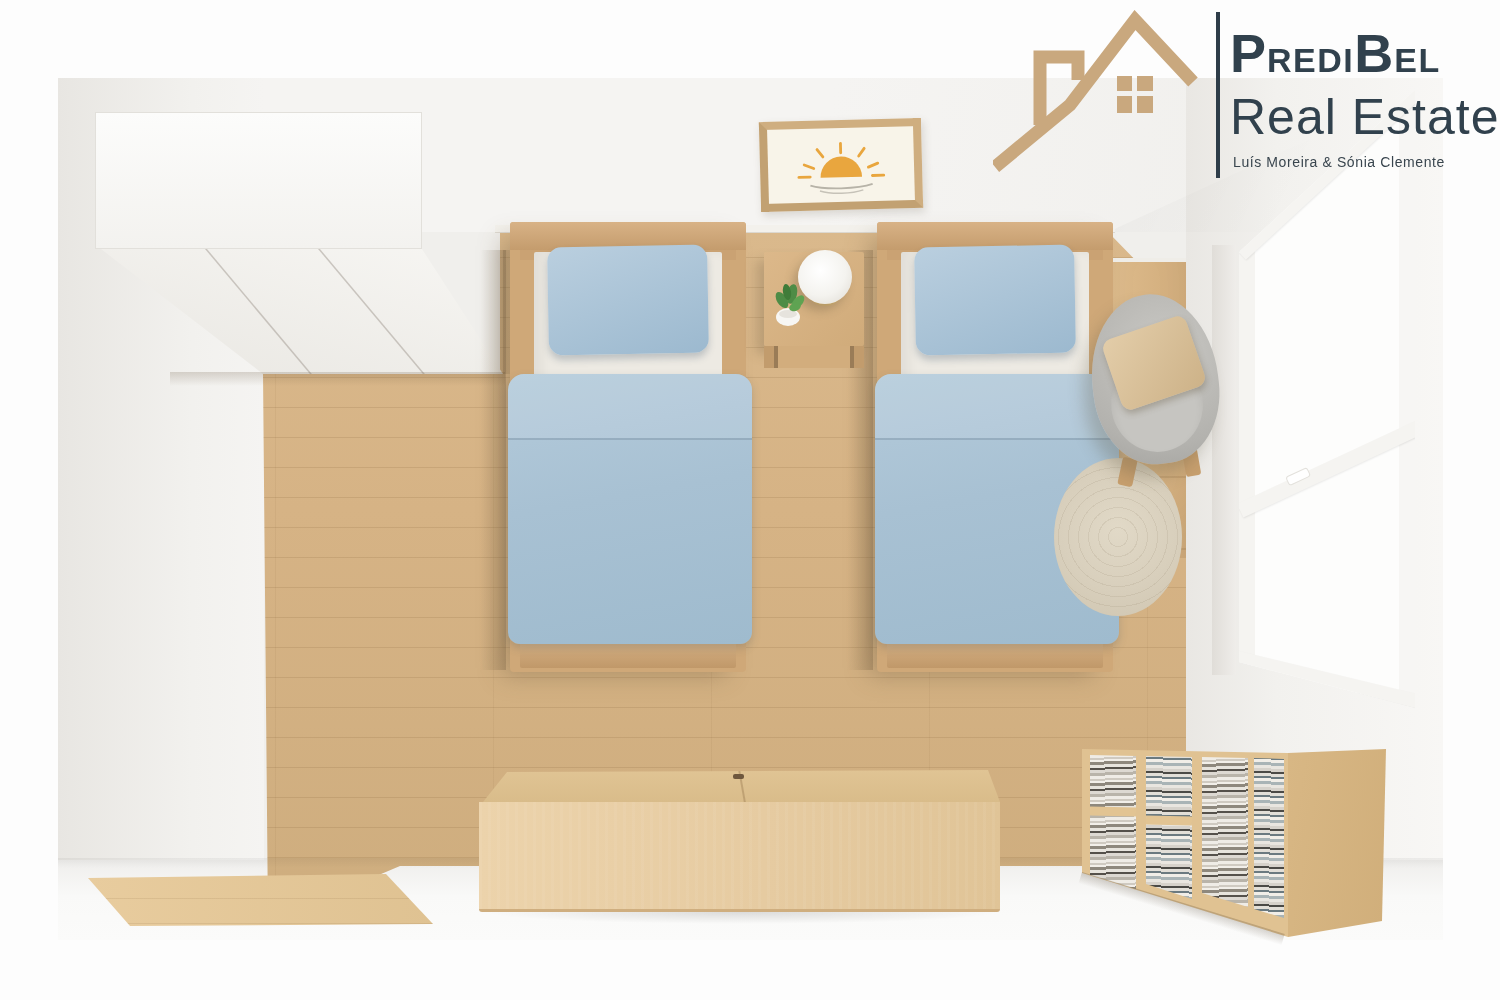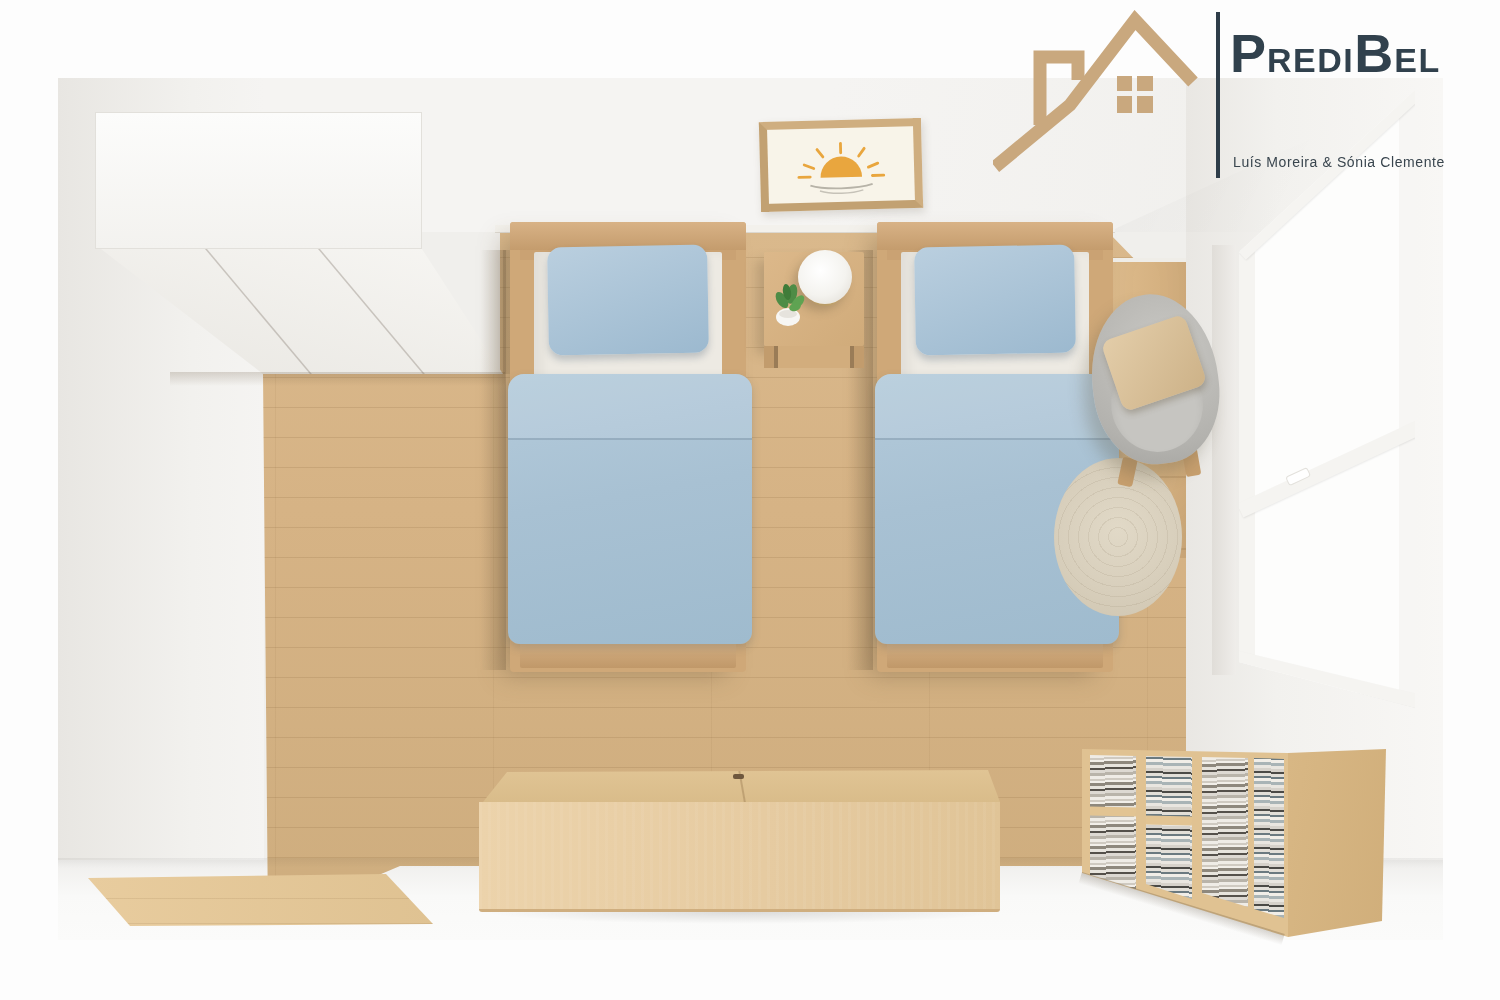--- a/index.html
+++ b/index.html
@@ -330,16 +330,17 @@
         <rect x="144" y="86" width="16" height="17"></rect>
       </g>
     </svg>
     <div class="logo-divider"></div>
     <div class="wordmark">
       <span class="seg-big">P</span>
         <span class="seg-small">redi</span>
         <span class="seg-big">B</span>
         <span class="seg-small">el</span>
     </div>
+    <div class="logo-line2">Real Estate</div>
     <div class="logo-tagline">Luís Moreira &amp; Sónia Clemente</div>
   </div>
 
 </div>
 
 </body></html>

